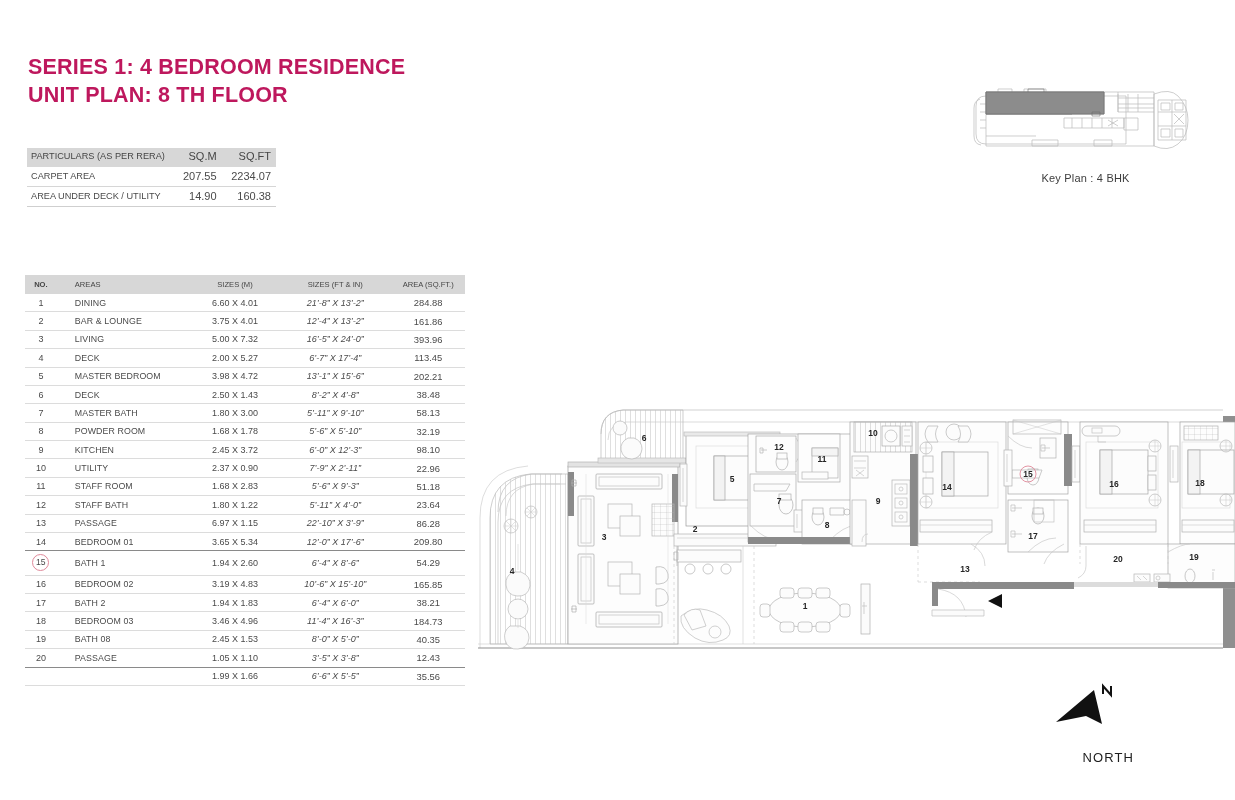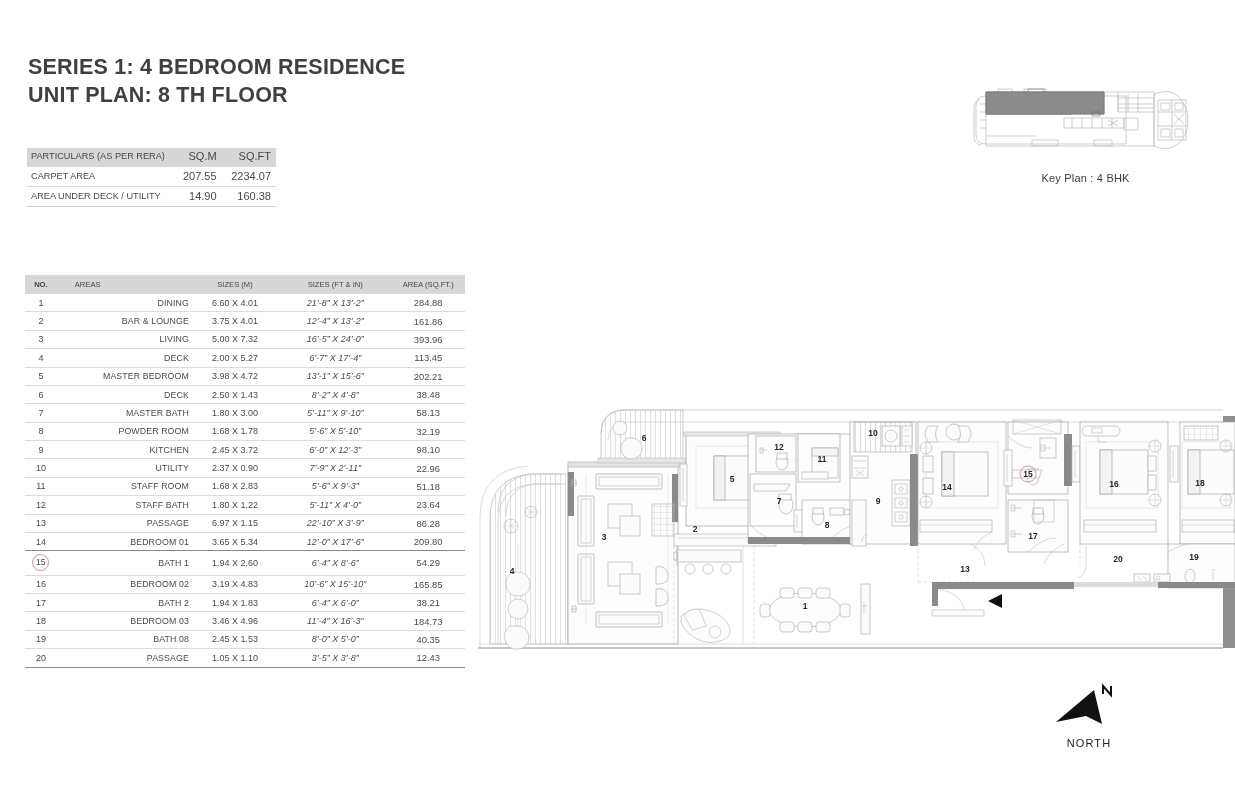--- a/index.html
+++ b/index.html
@@ -20,21 +20,21 @@
   #title-block {
     position: absolute;
     left: 28px;
     top: 54px;
     line-height: 1.28;
   }
   .title-line {
     font-size: 21.5px;
     font-weight: 700;
     letter-spacing: 0.2px;
-    color: #404040;
+    color: #be185d;
     white-space: nowrap;
   }
 
   
   #rera-table {
     position: absolute;
     left: 27px;
     top: 148px;
     width: 249px;
     border-collapse: collapse;
@@ -84,21 +84,21 @@
     text-align: center;
   }
   #areas-table th.th-no { text-align: center; width: 30px; font-weight: bold; }
   #areas-table th.th-area { text-align: left; padding-left: 18px; width: 120px;}
   #areas-table td {
     padding: 3.2px 2px;
     border-bottom: 1px solid #dcdcdc;
     white-space: nowrap;
   }
   #areas-table td.c-no { text-align: center; width: 30px; font-size: 9px;}
-  #areas-table td.c-name { padding-left: 18px; font-size: 8.8px; letter-spacing: .1px; text-align: right;}
+  #areas-table td.c-name { padding-left: 18px; font-size: 8.8px; letter-spacing: .1px;}
   #areas-table td.c-m { text-align: center; width: 92px; font-size: 9px;}
   #areas-table td.c-ft { text-align: center; width: 118px; font-size: 9px; font-style: italic;}
   #areas-table td.c-sq { text-align: center; width: 78px; font-size: 9.4px;}
   #areas-table tr.thick-below td { border-bottom: 1px solid #8a8a8a; }
   .circ-num {
     display: inline-block;
     width: 15px; height: 15px;
     line-height: 15px;
     border-radius: 50%;
     border: 1px solid #e0899a;
@@ -133,24 +133,25 @@
 
   
   #north-block {
     position: absolute;
     left: 1044px;
     top: 676px;
     width: 90px;
     text-align: center;
   }
   #north-label {
-    font-size: 11px;
+    font-size: 13px;
     letter-spacing: 1.1px;
     color: #1d1d1d;
-    margin-top: 1px;
+    margin-top: 14px;
+    text-align: right;
   }
 
   svg { display: block; }
   .rm-num {
     font-family: "Liberation Sans", sans-serif;
     font-size: 8.5px;
     font-weight: 700;
     fill: #262626;
     text-anchor: middle;
   }
@@ -328,20 +329,27 @@
         <td class="c-m">2.45 X 1.53</td>
         <td class="c-ft">8’-0” X 5’-0”</td>
         <td class="c-sq">40.35</td>
       </tr>
       <tr class="thick-below">
         <td class="c-no">20</td>
         <td class="c-name">PASSAGE</td>
         <td class="c-m">1.05 X 1.10</td>
         <td class="c-ft">3’-5” X 3’-8”</td>
         <td class="c-sq">12.43</td>
+      </tr>
+      <tr>
+        <td class="c-no"></td>
+        <td class="c-name"></td>
+        <td class="c-m">1.99 X 1.66</td>
+        <td class="c-ft">6’-6” X 5’-5”</td>
+        <td class="c-sq">35.56</td>
       </tr>
     </tbody>
 </table>
 
 <div id="key-plan-block">
   <svg width="235" height="90" viewBox="0 0 235 90">
     <g fill="none" stroke="#b9b9b9" stroke-width="0.7">
 
       <path d="M18 22 q-10 0 -10 10 l0 28 q0 10 10 10 l140 0 l0 -48 z"></path>
       <path d="M12 25 q-6 2 -6 9 l0 28 q0 8 7 9"></path>

